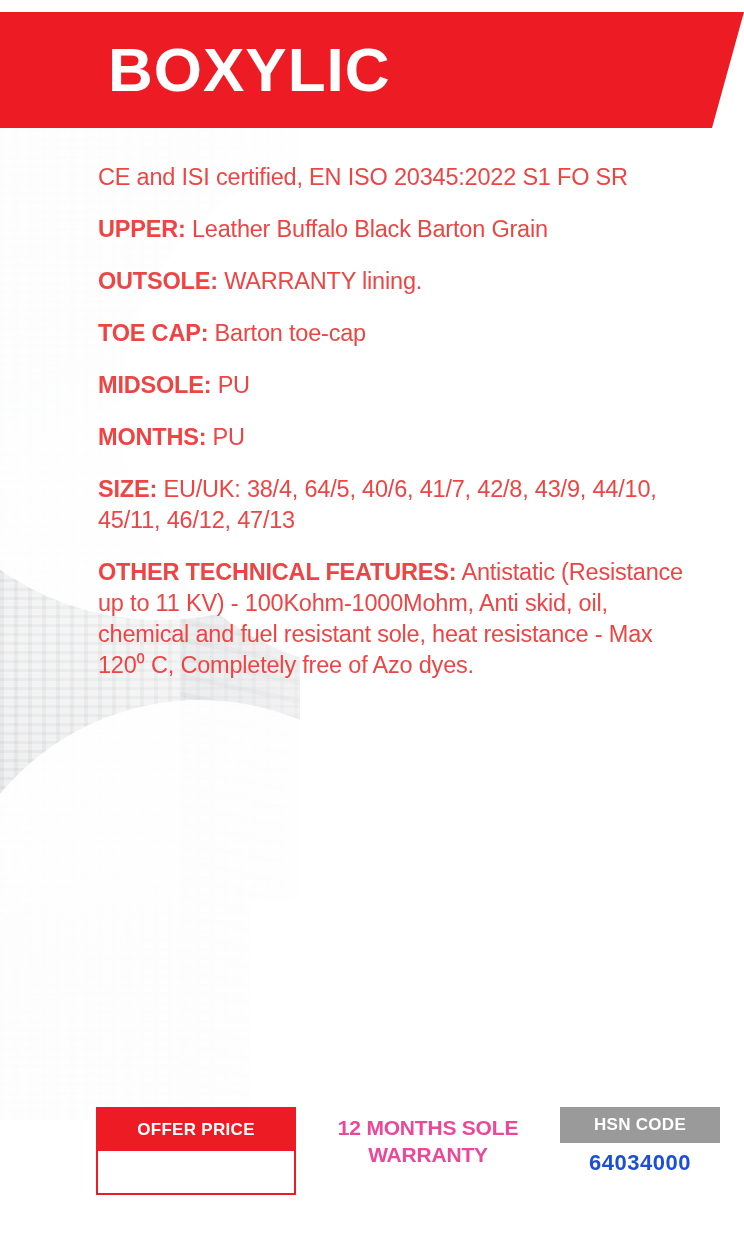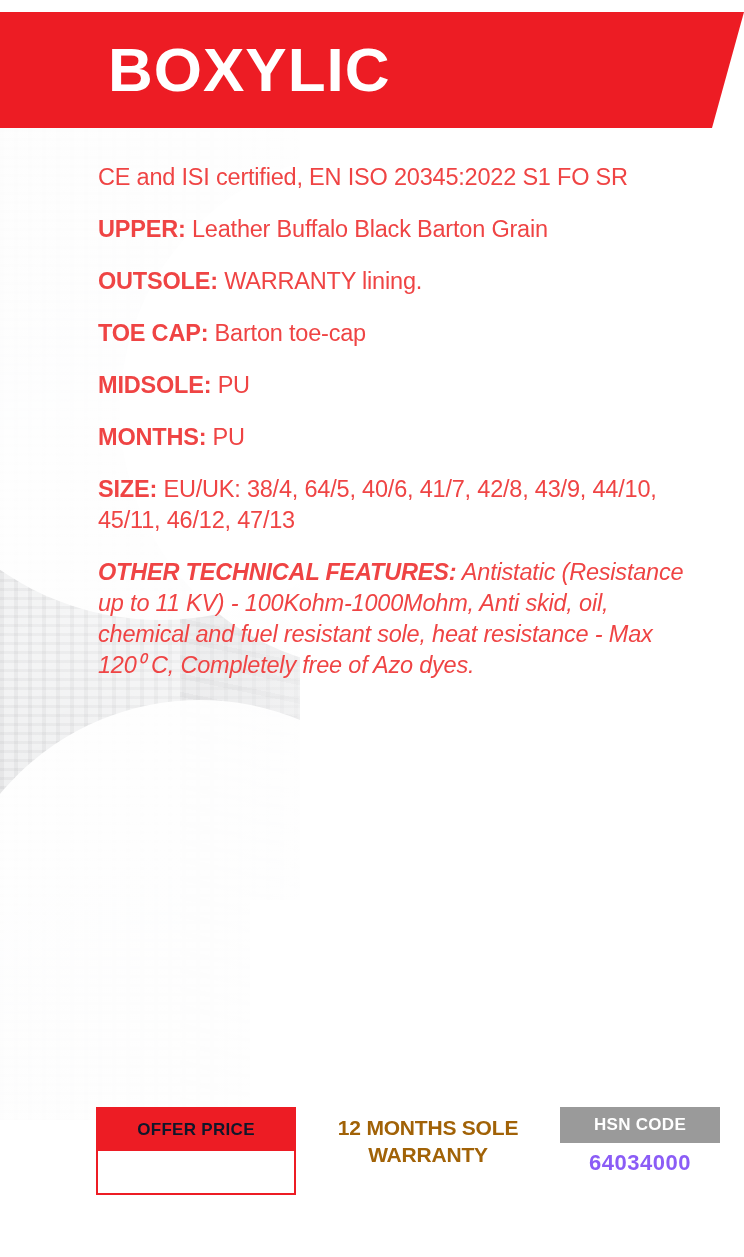--- a/index.html
+++ b/index.html
@@ -151,21 +151,20 @@
   }
   .spec-row .lbl {
     font-weight: bold;
     text-align: right;
   }
   .spec-row.cert {
     font-weight: normal;
   }
   .spec-row.last {
     margin-bottom: 0;
-    font-style: italic;
   }
 
   
   .footer {
     position: absolute;
     left: 0;
     bottom: 0;
     width: 744px;
     height: 160px;
     z-index: 5;
@@ -176,21 +175,21 @@
     top: 10px;
     width: 200px;
     height: 88px;
     border: 2px solid #ed1c24;
     box-sizing: border-box;
   }
   .offer-label {
     width: 100%;
     height: 42px;
     background: #ed1c24;
-    color: #0f172a;
+    color: #ffffff;
     font-size: 17px;
     font-weight: bold;
     letter-spacing: 0.3px;
     display: flex;
     align-items: center;
     justify-content: center;
   }
   .offer-value {
     width: 100%;
     height: 42px;
@@ -201,21 +200,21 @@
     color: #231f20;
     font-size: 17px;
     font-weight: bold;
   }
   .warranty {
     position: absolute;
     left: 306px;
     top: 18px;
     width: 244px;
     text-align: center;
-    color: #a16207;
+    color: #ec4899;
     font-size: 21px;
     font-weight: bold;
     line-height: 1.28;
     letter-spacing: -0.2px;
   }
   .hsn-box {
     position: absolute;
     right: 24px;
     top: 10px;
     width: 160px;
@@ -231,21 +230,21 @@
     align-items: center;
     justify-content: center;
     letter-spacing: 0.3px;
   }
   .hsn-value {
     width: 100%;
     height: 40px;
     display: flex;
     align-items: center;
     justify-content: center;
-    color: #8b5cf6;
+    color: #1d4ed8;
     font-size: 22px;
     font-weight: bold;
     letter-spacing: 0.5px;
   }
 </style>
 </head>
 <body>
 
 <div class="page">
 

